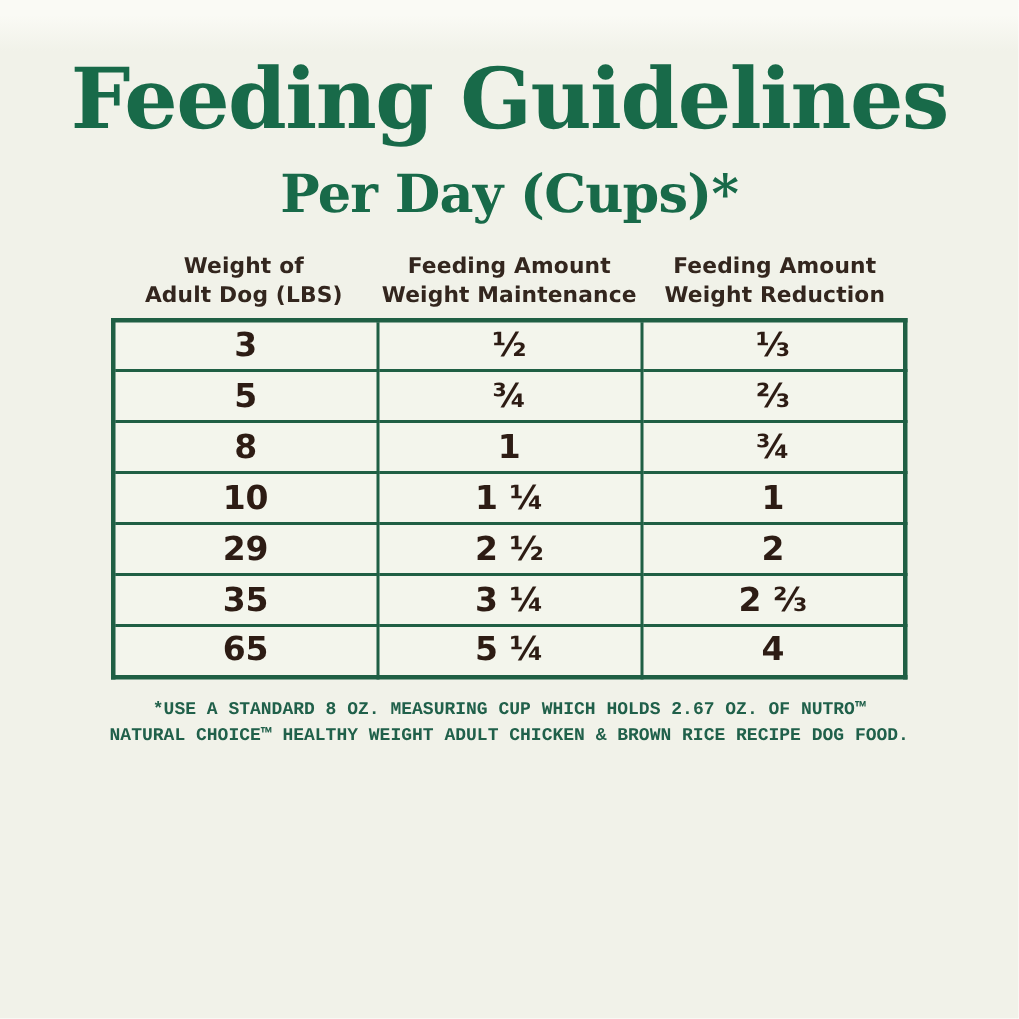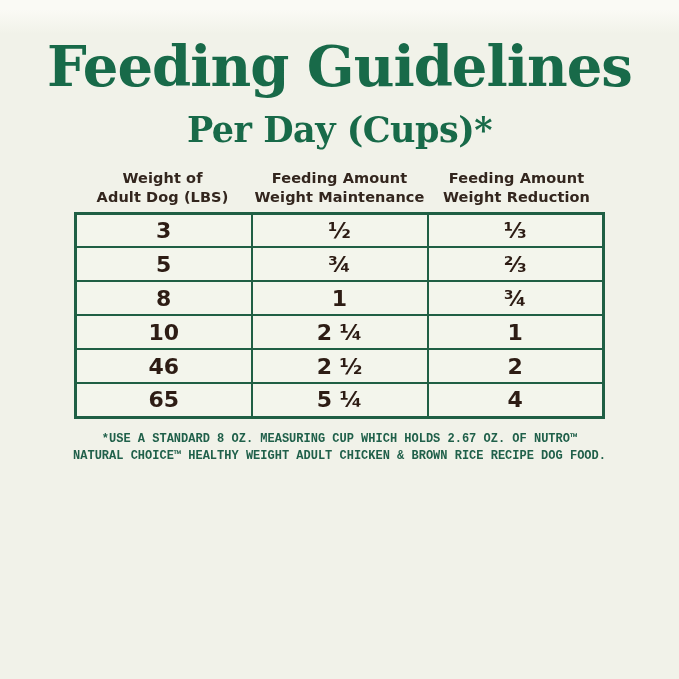--- a/index.html
+++ b/index.html
@@ -108,27 +108,32 @@
         <td>¾</td>
         <td>⅔</td>
       </tr>
       <tr>
         <td>8</td>
         <td>1</td>
         <td>¾</td>
       </tr>
       <tr>
         <td>10</td>
-        <td>2 ¼</td>
+        <td>1 ¼</td>
         <td>1</td>
       </tr>
       <tr>
-        <td>46</td>
+        <td>29</td>
         <td>2 ½</td>
         <td>2</td>
+      </tr>
+      <tr>
+        <td>35</td>
+        <td>3 ¼</td>
+        <td>2 ⅔</td>
       </tr>
       <tr>
         <td>65</td>
         <td>5 ¼</td>
         <td>4</td>
       </tr>
     </tbody>
   </table>
 
   <div class="footnote">

